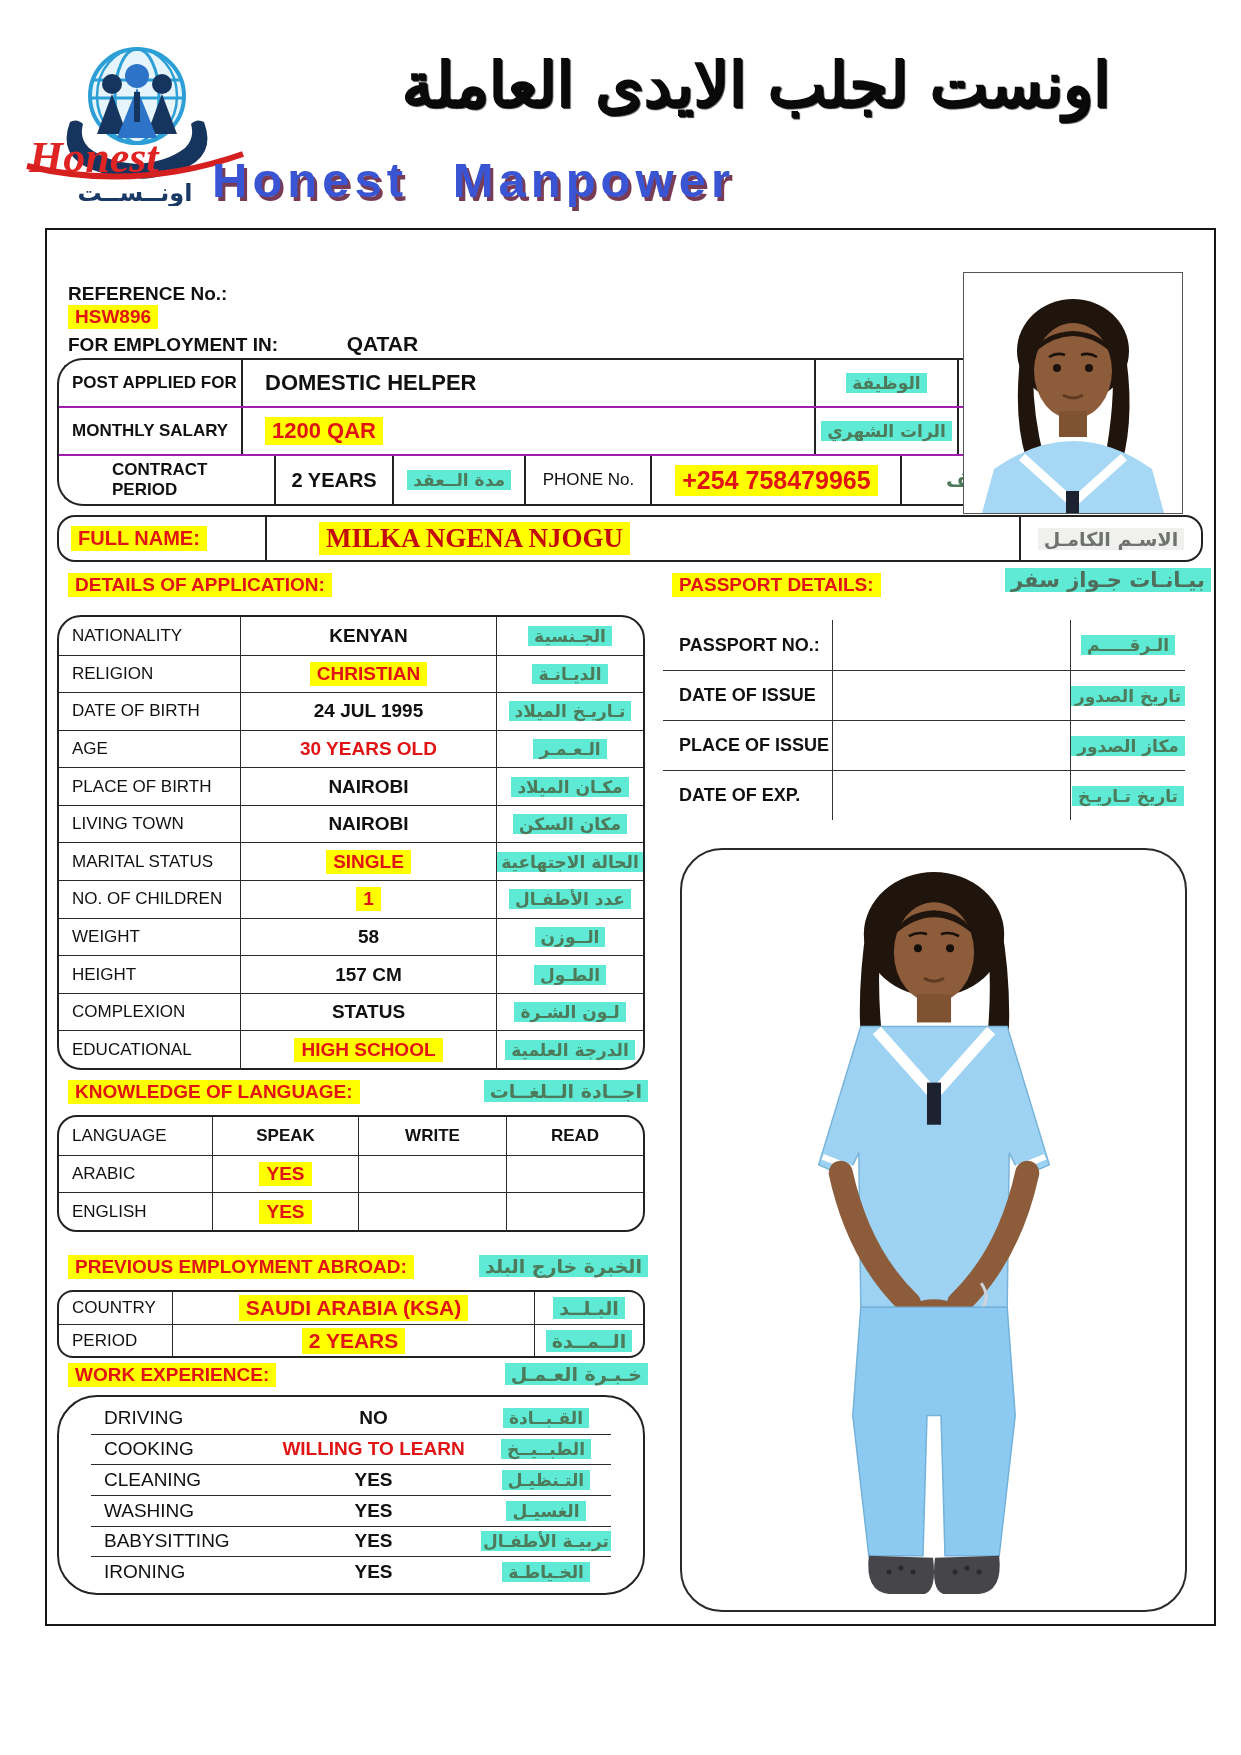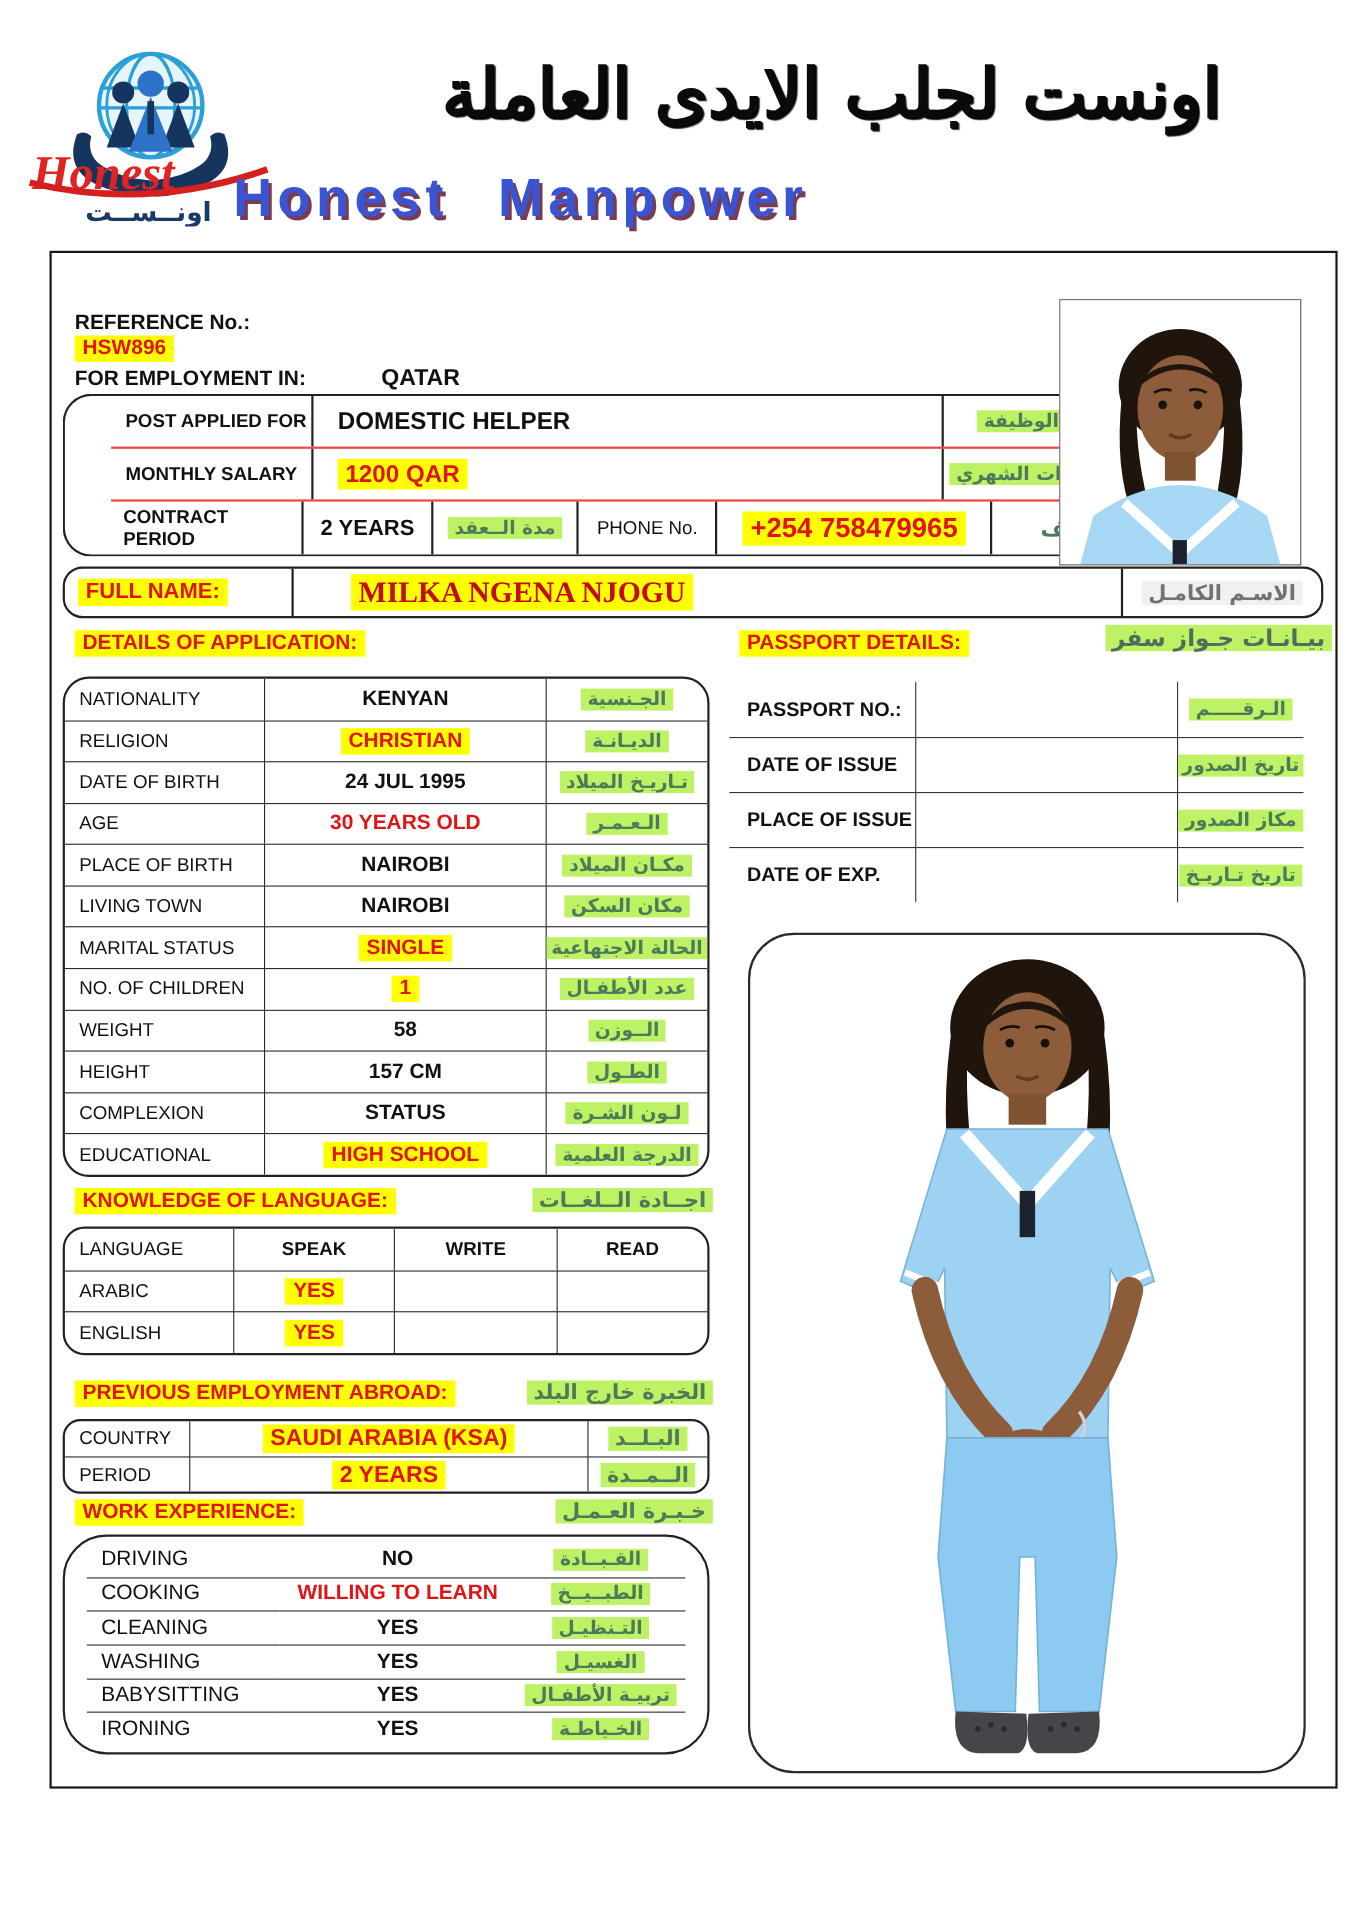--- a/index.html
+++ b/index.html
@@ -3,35 +3,35 @@
 <meta charset="utf-8">
 <style>
   html,body{margin:0;padding:0;background:#ffffff;}
   .page{position:relative;width:1241px;height:1755px;background:#fff;overflow:hidden;
         font-family:"Liberation Sans",sans-serif;color:#111;}
   .abs{position:absolute;}
   .b{font-weight:bold;}
   .chip{background:#ffff00;padding:1px 7px;display:inline-block;}
   .redtx{color:#e01414;}
   .artx{font-family:"DejaVu Sans",sans-serif;font-weight:bold;color:#4d7a5a;
-        background:#bef264;padding:0 6px;white-space:nowrap;direction:rtl;}
+        background:#5eead4;padding:0 6px;white-space:nowrap;direction:rtl;}
   .graytx{color:#6e736f;background:#f0f1ef;}
   
   .calligraphy{font-family:"DejaVu Serif",serif;font-weight:900;font-size:62px;color:#0a0a0a;
         direction:rtl;text-shadow:1px 1px 0 #000,2px 2px 1px #333;white-space:nowrap;}
   .brandtitle{font-size:49px;font-weight:900;letter-spacing:5px;word-spacing:26px;color:#3a55d4;
         text-shadow:3px 4px 0 rgba(96,26,56,.85);white-space:nowrap;margin-top:44px;}
   
   .outer{border:2px solid #161616;}
   
   .ref{font-size:19px;font-weight:bold;line-height:25px;}
   
   .jtable{border:2px solid #222;border-right:none;border-radius:26px 0 0 26px;box-sizing:border-box;}
   .jrow{display:flex;box-sizing:border-box;}
-  .jrow.sep{border-bottom:2px solid #ef4444;margin-left:42px;}
+  .jrow.sep{border-bottom:2px solid #a21caf;}
   .jcell{display:flex;align-items:center;box-sizing:border-box;overflow:hidden;}
   .jcell.bl{border-left:2px solid #222;}
   .jlabel{font-size:17px;font-weight:bold;padding-left:13px;}
   .jvalue{font-size:22px;font-weight:bold;padding-left:22px;}
   .jcenter{justify-content:center;}
   
   .fnrow{border:2px solid #222;border-radius:18px;display:flex;box-sizing:border-box;}
   
   .gtable{border:2px solid #222;box-sizing:border-box;display:grid;overflow:hidden;}
   .cell{display:flex;align-items:center;box-sizing:border-box;overflow:hidden;}
@@ -40,21 +40,21 @@
   .cl{padding-left:13px;font-size:17px;font-weight:normal;}
   .cc{justify-content:center;}
   .v{font-size:19px;font-weight:bold;}
   .aset{font-size:17px;}
   
   .ptable{display:grid;box-sizing:border-box;}
   .ptable .cell{border-color:#333;}
   .pl{padding-left:16px;font-size:18px;font-weight:bold;}
   
   .wtable{border:2px solid #222;border-radius:40px;box-sizing:border-box;display:grid;
-          padding:6px 20px;}
+          padding:6px 32px;}
   
   .photoframe{border:1.5px solid #555;background:#fff;z-index:5;}
   .bigframe{border:2px solid #2a2a2a;border-radius:42px;background:#fff;overflow:hidden;
             display:flex;justify-content:center;align-items:flex-start;}
   .hdr19{font-size:19px;font-weight:bold;}
 </style>
 </head>
 <body>
 
 <div class="page">

